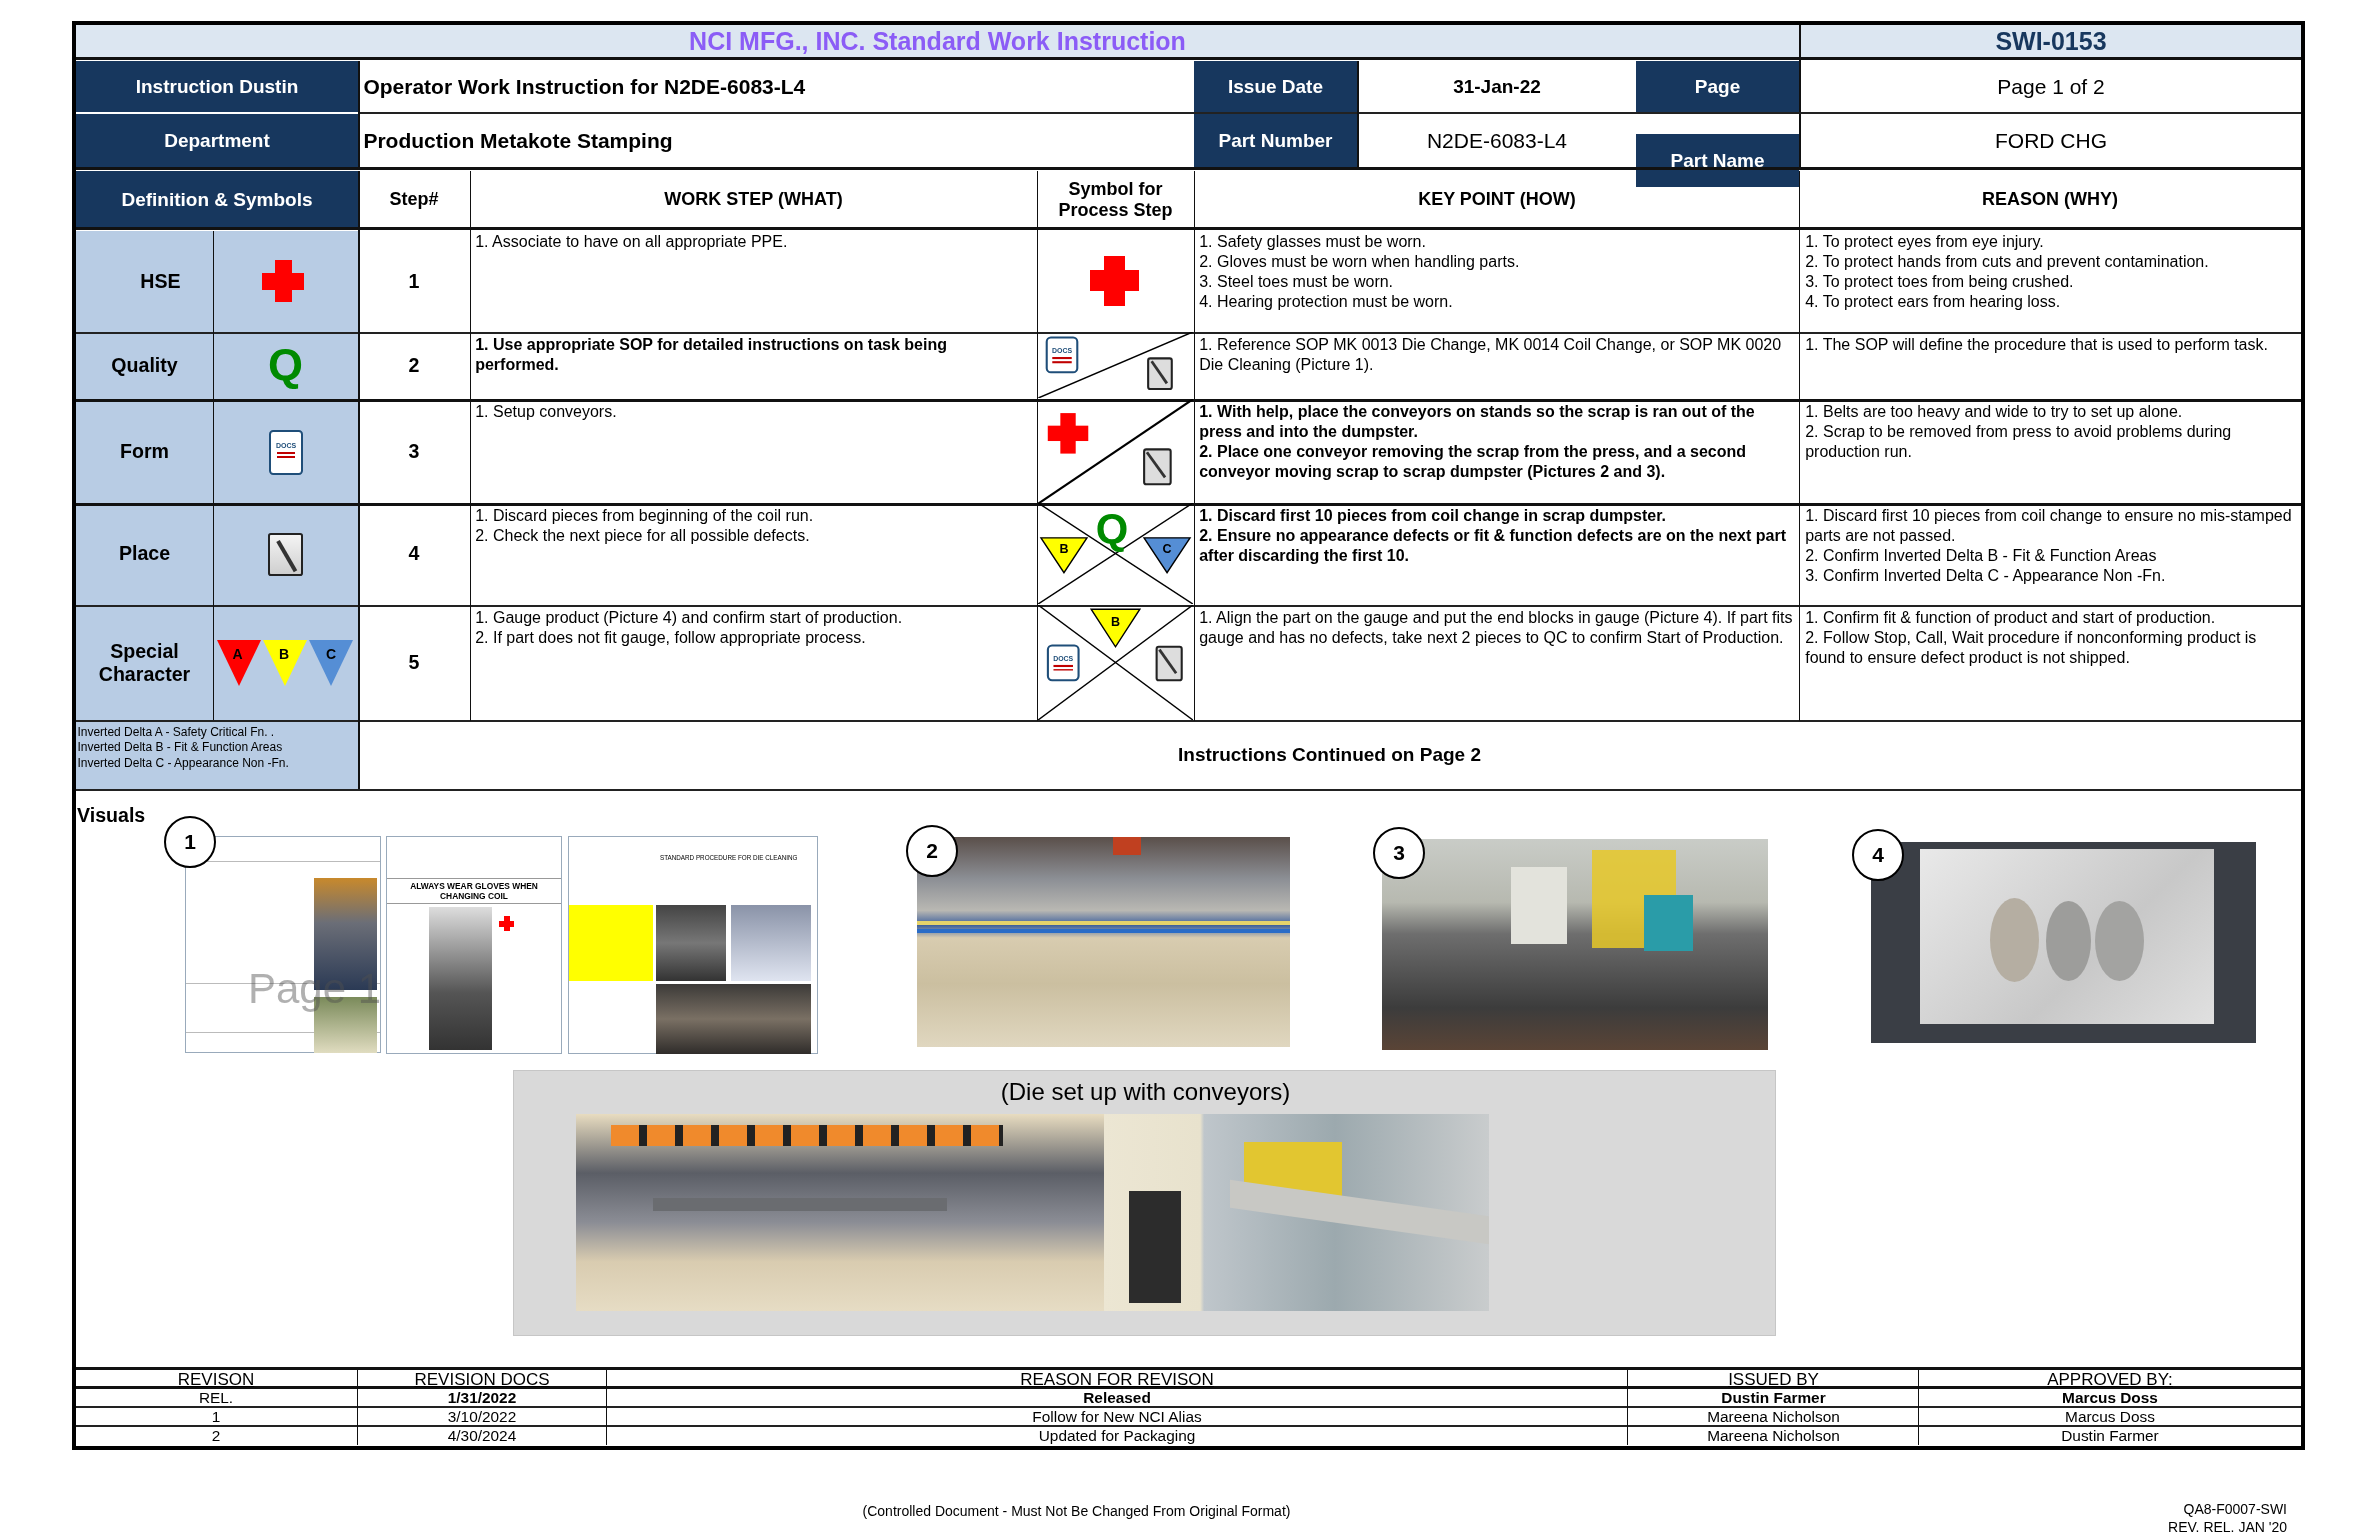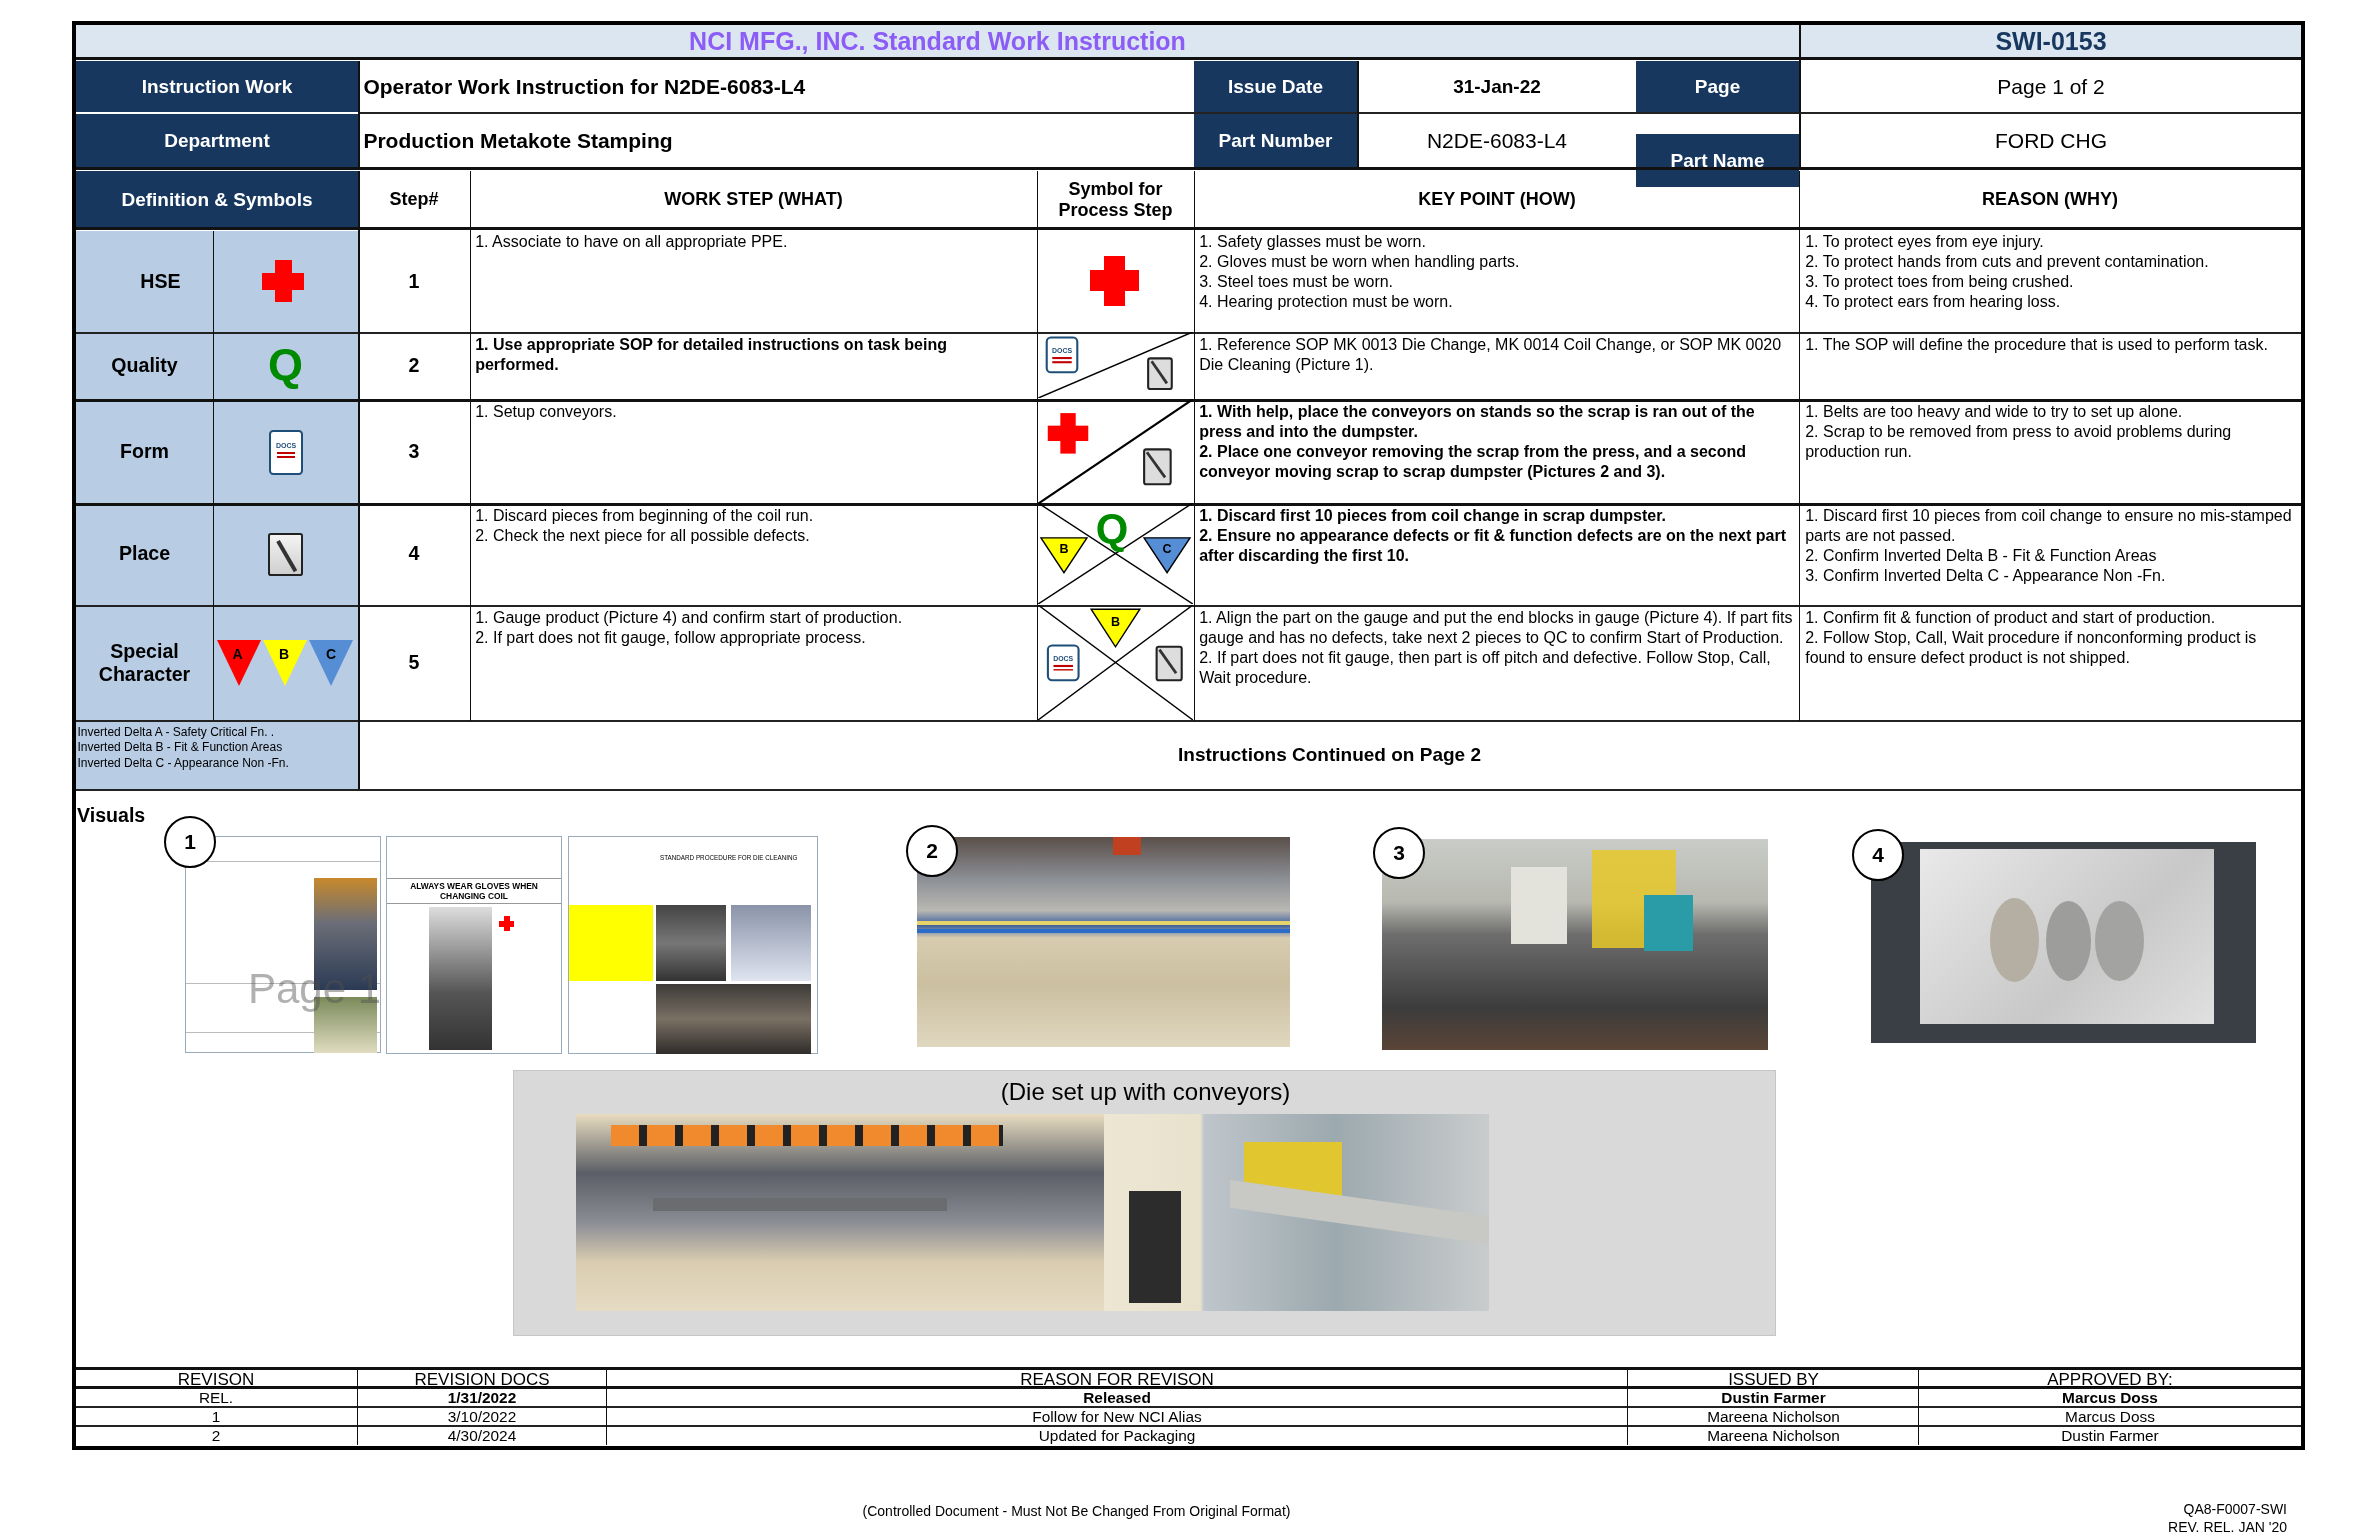--- a/index.html
+++ b/index.html
@@ -25,21 +25,21 @@
 <body>
 
 <div class="frame"></div>
 
 <div class="abs titlebar" style="left:76px;top:25px;width:1723px;height:33px;"></div>
 <div class="abs cell" style="left:76px;top:25px;width:1723px;height:33px;font-size:25px;color:#8b5cf6;">NCI MFG., INC. Standard Work Instruction</div>
 <div class="abs titlebar cell" style="left:1801px;top:25px;width:500px;height:33px;font-size:25px;color:#17375e;">SWI-0153</div>
 <div class="vline" style="left:1799px;top:25px;height:145px;"></div>
 <div class="hline" style="left:76px;top:57px;width:2225px;"></div>
 
-<div class="abs navy" style="left:76px;top:61px;width:282px;height:51px;font-size:19px;">Instruction Work</div>
+<div class="abs navy" style="left:76px;top:61px;width:282px;height:51px;font-size:19px;">Instruction Dustin</div>
 <div class="abs" style="left:362px;top:61px;width:831px;height:51px;display:flex;align-items:center;font-size:21px;font-weight:bold;padding-left:1.4px;">Operator Work Instruction for N2DE-6083-L4</div>
 <div class="abs navy" style="left:1194px;top:61px;width:163px;height:51px;font-size:19px;text-align:center;">Issue Date</div>
 <div class="abs cell" style="left:1357px;top:61px;width:280px;height:51px;font-size:19px;">31-Jan-22</div>
 <div class="abs navy" style="left:1636px;top:61px;width:163px;height:51px;font-size:19px;">Page</div>
 <div class="abs cell" style="left:1801px;top:61px;width:500px;height:51px;font-size:21px;font-weight:normal;">Page 1 of 2</div>
 <div class="hline thin" style="left:358px;top:112px;width:1943px;"></div>
 
 <div class="abs navy" style="left:76px;top:114px;width:282px;height:53px;font-size:19px;">Department</div>
 <div class="abs" style="left:362px;top:114px;width:831px;height:53px;display:flex;align-items:center;font-size:21px;font-weight:bold;padding-left:1.4px;">Production Metakote Stamping</div>
 <div class="abs navy" style="left:1194px;top:114px;width:163px;height:53px;font-size:19px;">Part Number</div>
@@ -212,21 +212,20 @@
 <div class="abs txt bold" style="left:1195px;top:399px;width:604px;height:105px;">
     <div>1. With help, place the conveyors on stands so the scrap is ran out of the press and into the dumpster.</div>
     <div>2. Place one conveyor removing the scrap from the press, and a second conveyor moving scrap to scrap dumpster (Pictures 2 and 3).</div>
   </div>
 <div class="abs txt bold" style="left:1195px;top:503px;width:604px;height:101px;">
     <div>1. Discard first 10 pieces from coil change in scrap dumpster.</div>
     <div>2. Ensure no appearance defects or fit &amp; function defects are on the next part after discarding the first 10.</div>
   </div>
 <div class="abs txt" style="left:1195px;top:605px;width:604px;height:115px;">
     <div>1. Align the part on the gauge and put the end blocks in gauge (Picture 4). If part fits gauge and has no defects, take next 2 pieces to QC to confirm Start of Production.</div>
-    <div>2. If part does not fit gauge, then part is off pitch and defective. Follow Stop, Call, Wait procedure.</div>
   </div>
 
 <div class="abs txt" style="left:1801px;top:229px;width:501px;height:103px;">
   <div>1. To protect eyes from eye injury.</div>
     <div>2. To protect hands from cuts and prevent contamination.</div>
     <div>3. To protect toes from being crushed.</div>
     <div>4. To protect ears from hearing loss.</div>
 </div>
 <div class="abs txt" style="left:1801px;top:332px;width:501px;height:66px;">
     <div>1. The SOP will define the procedure that is used to perform task.</div>

